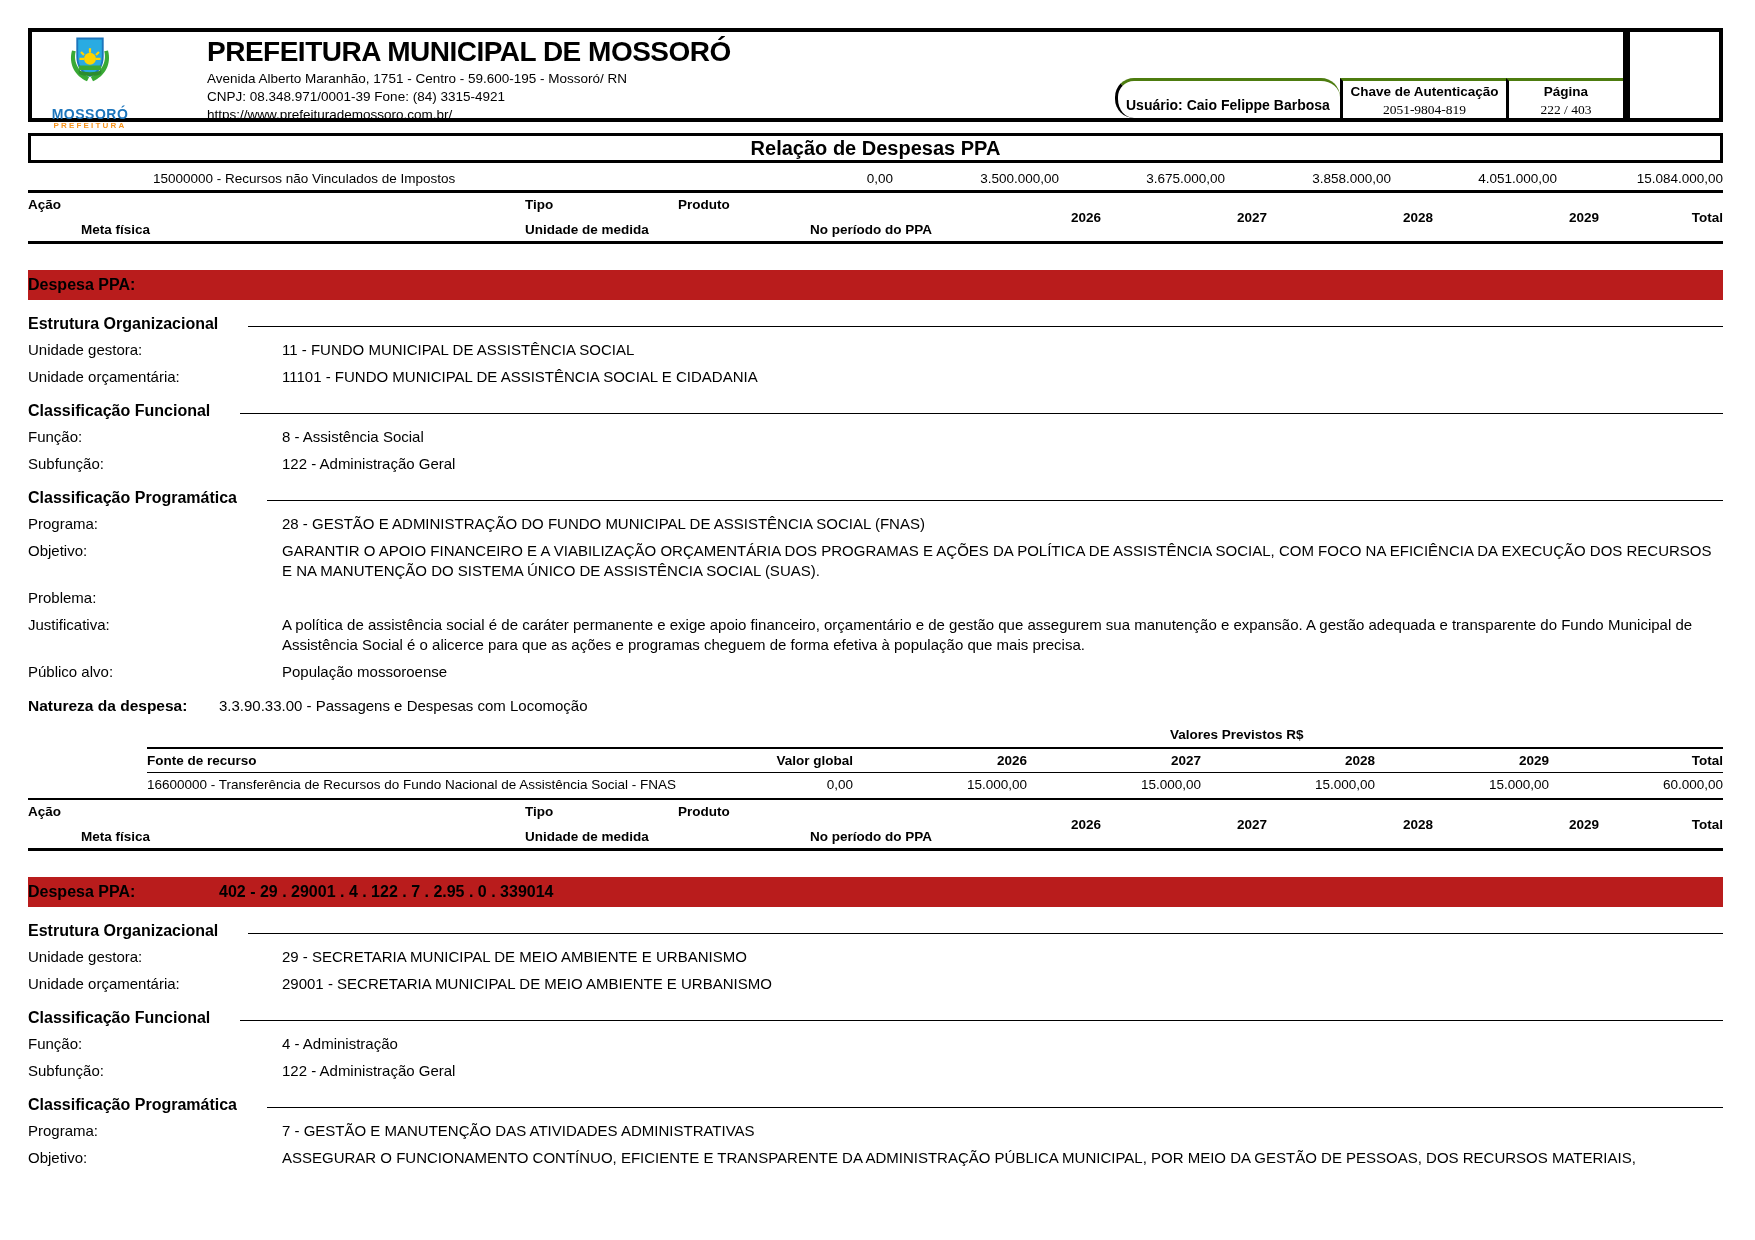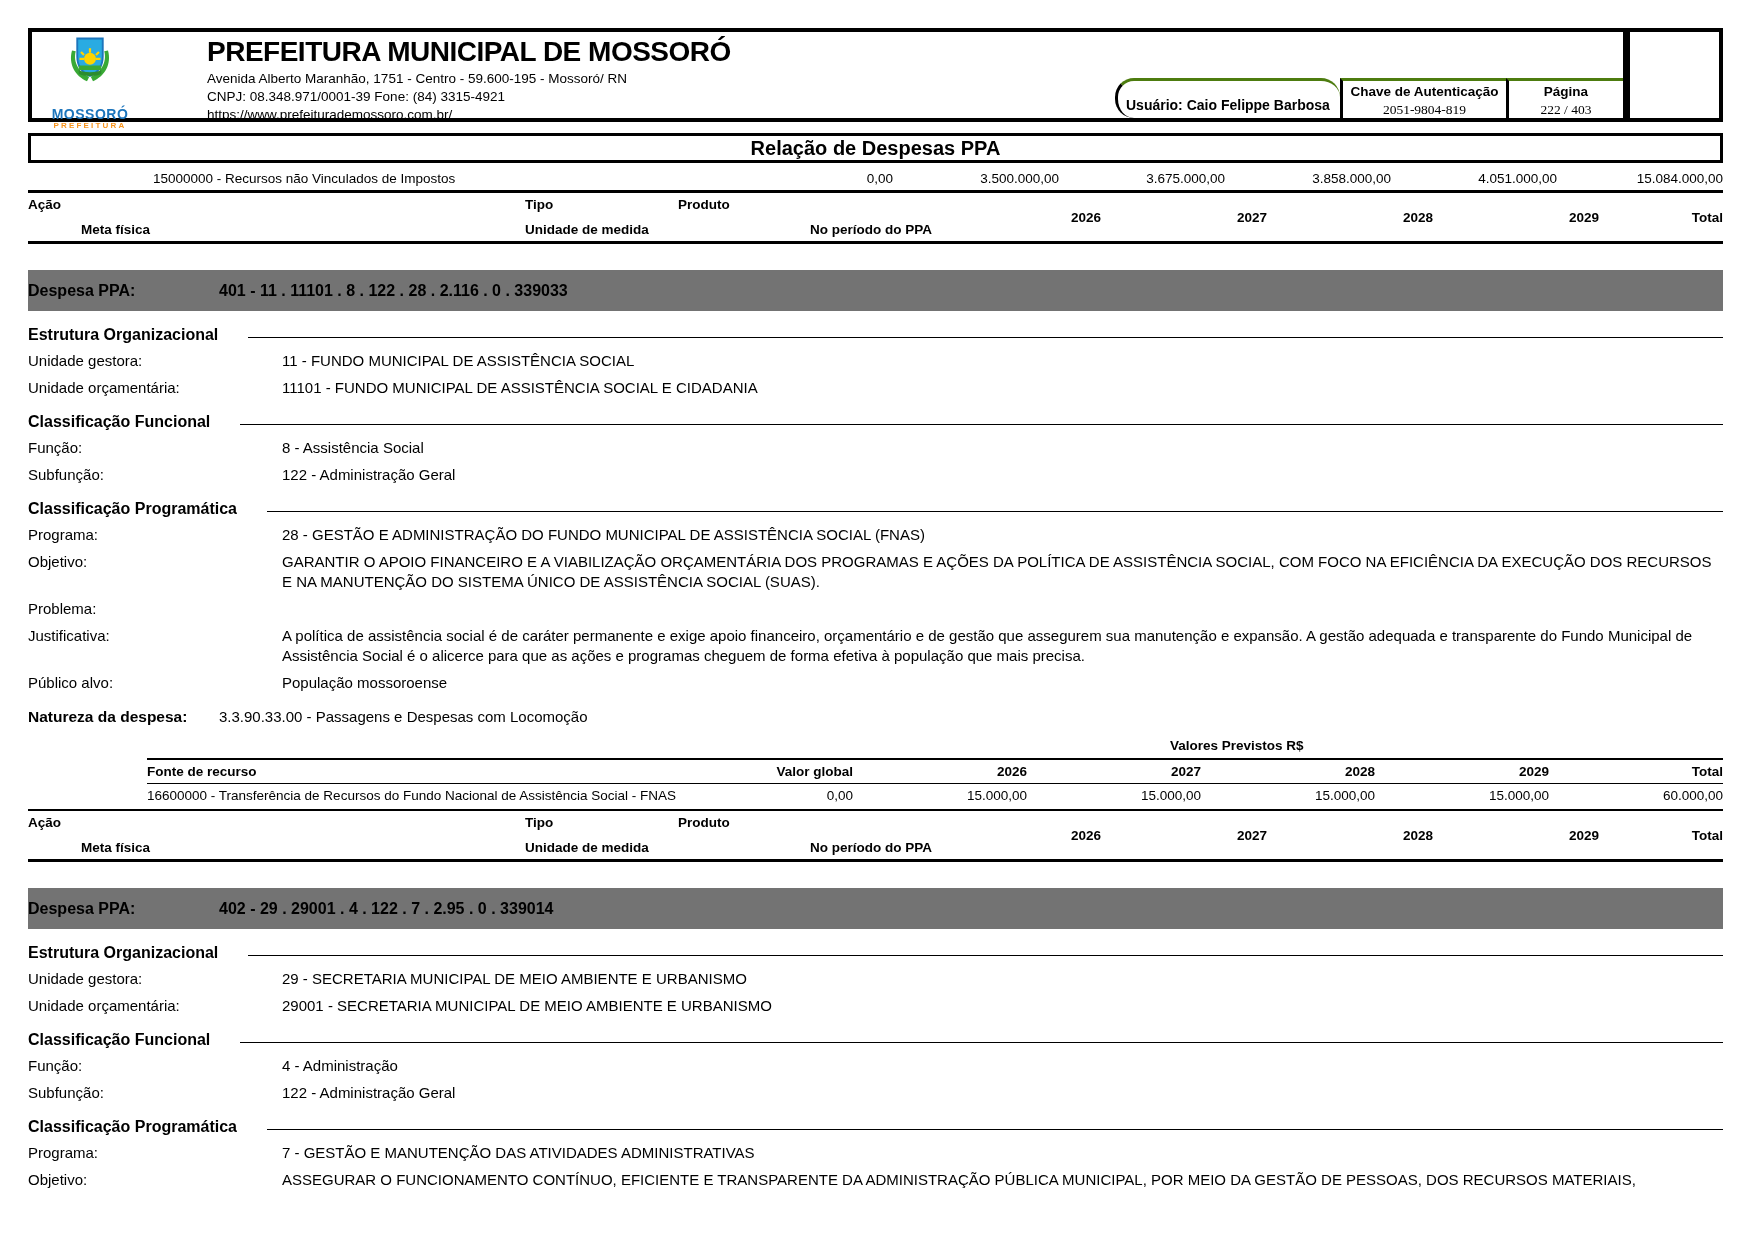--- a/index.html
+++ b/index.html
@@ -48,21 +48,21 @@
   .p-acao { left:0; top:4px; }
   .p-tipo { left:497px; top:4px; }
   .p-produto { left:650px; top:4px; }
   .p-meta { left:53px; bottom:4px; }
   .p-unidade { left:497px; bottom:4px; }
   .p-periodo { left:782px; bottom:4px; }
   .acao-years { position:absolute; left:0; top:0; width:100%; height:100%;
     display:grid; grid-template-columns:1fr repeat(6,166px); align-items:center; }
   .acao-years .yr { text-align:right; transform:translateX(42px); }
   
-  .dbar { margin:26px 0 0 28px; width:1695px; height:41px; background:#737373;
+  .dbar { margin:26px 0 0 28px; width:1695px; height:30px; background:#b91c1c;
     display:grid; grid-template-columns:191px 1fr; align-items:center;
     font-weight:bold; font-size:16px; }
   
   .sec { margin:15px 0 7px 28px; width:1695px; display:flex; align-items:center;
     font-weight:bold; font-size:16px; white-space:nowrap; }
   .sec .line { flex:1; border-top:1.5px solid #000; margin-left:30px; margin-top:4px; }
   .frow { margin:0 0 7px 28px; width:1695px; display:grid; grid-template-columns:232px 1fr;
     font-size:15px; line-height:20px; }
   .frow .val { padding-right:4px;margin-left:22px; }
   .nrow { margin:15px 0 0 28px; width:1695px; display:grid; grid-template-columns:191px 1fr; font-size:15px; }
@@ -146,21 +146,20 @@
       <span class="yr">2027</span>
       <span class="yr">2028</span>
       <span class="yr">2029</span>
       <span class="num">Total</span>
     </div>
   </div>
   <div class="rule"></div>
 
   <div class="dbar">
     <span>Despesa PPA:</span>
-    <span>401 - 11 . 11101 . 8 . 122 . 28 . 2.116 . 0 . 339033</span>
   </div>
 
   <div class="sec">
     <span>Estrutura Organizacional</span>
       <span class="line"></span>
   </div>
   <div class="frow">
     <span>Unidade gestora:</span>
     <span class="val">11 - FUNDO MUNICIPAL DE ASSISTÊNCIA SOCIAL</span>
   </div>

